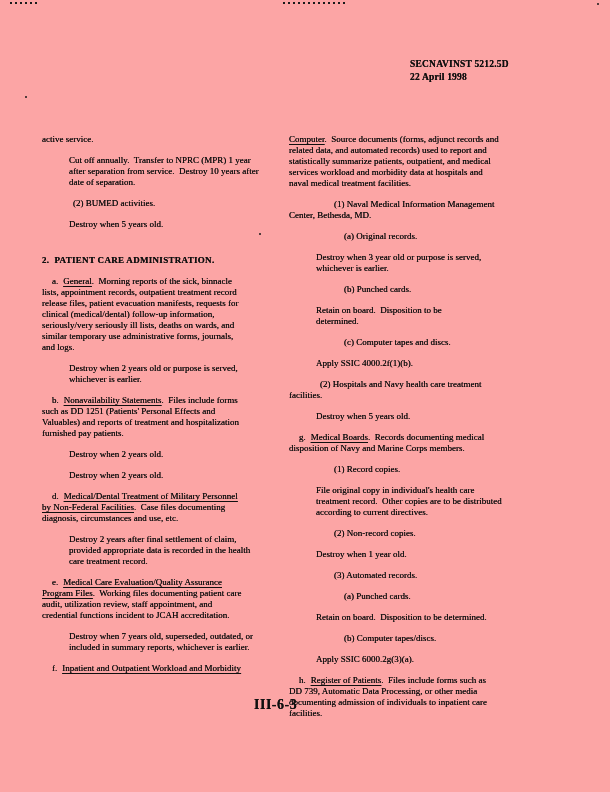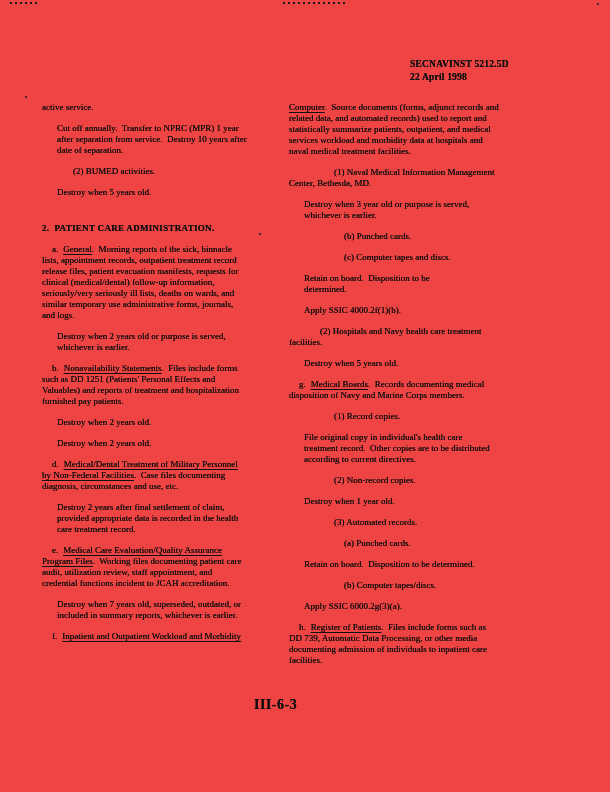--- a/index.html
+++ b/index.html
@@ -1,35 +1,35 @@
 <!DOCTYPE html>
 <html><head>
 <meta charset="utf-8">
 <style>
   html,body { margin:0; padding:0; background:#e8e8e8; }
   .page {
-    position:relative; width:610px; height:792px; background:#ef4444;
+    position:relative; width:610px; height:792px; background:#fca5a5;
     font-family:"Liberation Serif", serif; color:#101010;
     font-size:9px; line-height:11px; overflow:hidden;
     text-shadow: 0 0 0.4px rgba(10,10,10,0.9);
   }
   .speck { position:absolute; height:2px;
     background: repeating-linear-gradient(90deg,#1a1a1a 0 2px, transparent 2px 5px); }
   .dot { position:absolute; width:2px; height:2px; background:#1a1a1a; border-radius:50%; }
   .header { position:absolute; left:410px; top:58px; font-size:9.5px; line-height:12.5px; font-weight:bold; letter-spacing:0.2px; }
   .col { position:absolute; top:102px; }
   #left-col  { left:42px;  width:236px; }
   #right-col { left:289px; width:245px; }
   .para { margin:0 0 10px 0; white-space:pre-line; }
-  .disp  { margin-left:15px; margin-right:6px; }
+  .disp  { margin-left:27px; margin-right:6px; }
   .ind1  { text-indent:31px; }   
   .ind2  { text-indent:45px; }   
   .ind3  { text-indent:55px; }   
   .entry { text-indent:10px; }
-  .cont  { text-indent:0; }
+  .cont  { text-indent:0;margin-top:32px; }
   .section { font-weight:bold; letter-spacing:0.3px;margin-top:25px; }
   .lbl { margin-right:5px; }
   .hd  { text-decoration:underline; text-underline-offset:1.5px; }
   .footer { position:absolute; left:254px; top:699px; font-size:14px; font-weight:bold; letter-spacing:0.5px; }
 </style>
 </head>
 <body>
 
 <div class="page">
   <div class="speck" style="left:10px; top:2px; width:28px;"></div>
@@ -81,26 +81,27 @@
       <div class="para entry"><span class="lbl">f.</span><span class="hd">Inpatient and Outpatient Workload and Morbidity</span></div>
     </div>
   <div class="col" id="right-col">
       <div class="para cont"><span class="hd">Computer</span><span>.&nbsp; </span><span>Source documents (forms, adjunct records and
 related data, and automated records) used to report and
 statistically summarize patients, outpatient, and medical
 services workload and morbidity data at hospitals and
 naval medical treatment facilities.</span></div>
       <div class="para ind2">(1) Naval Medical Information Management
 Center, Bethesda, MD.</div>
+      <div class="para ind3">(a) Original records.</div>
       <div class="para disp">Destroy when 3 year old or purpose is served,
 whichever is earlier.</div>
       <div class="para ind3">(b) Punched cards.</div>
-      <div class="para ind3">(c) Computer tapes and discs.</div>
       <div class="para disp">Retain on board.&nbsp; Disposition to be
 determined.</div>
+      <div class="para ind3">(c) Computer tapes and discs.</div>
       <div class="para disp">Apply SSIC 4000.2f(1)(b).</div>
       <div class="para ind1">(2) Hospitals and Navy health care treatment
 facilities.</div>
       <div class="para disp">Destroy when 5 years old.</div>
       <div class="para entry"><span class="lbl">g.</span><span class="hd">Medical Boards</span><span>.&nbsp; </span><span>Records documenting medical
 disposition of Navy and Marine Corps members.</span></div>
       <div class="para ind2">(1) Record copies.</div>
       <div class="para disp">File original copy in individual's health care
 treatment record.&nbsp; Other copies are to be distributed
 according to current directives.</div>

